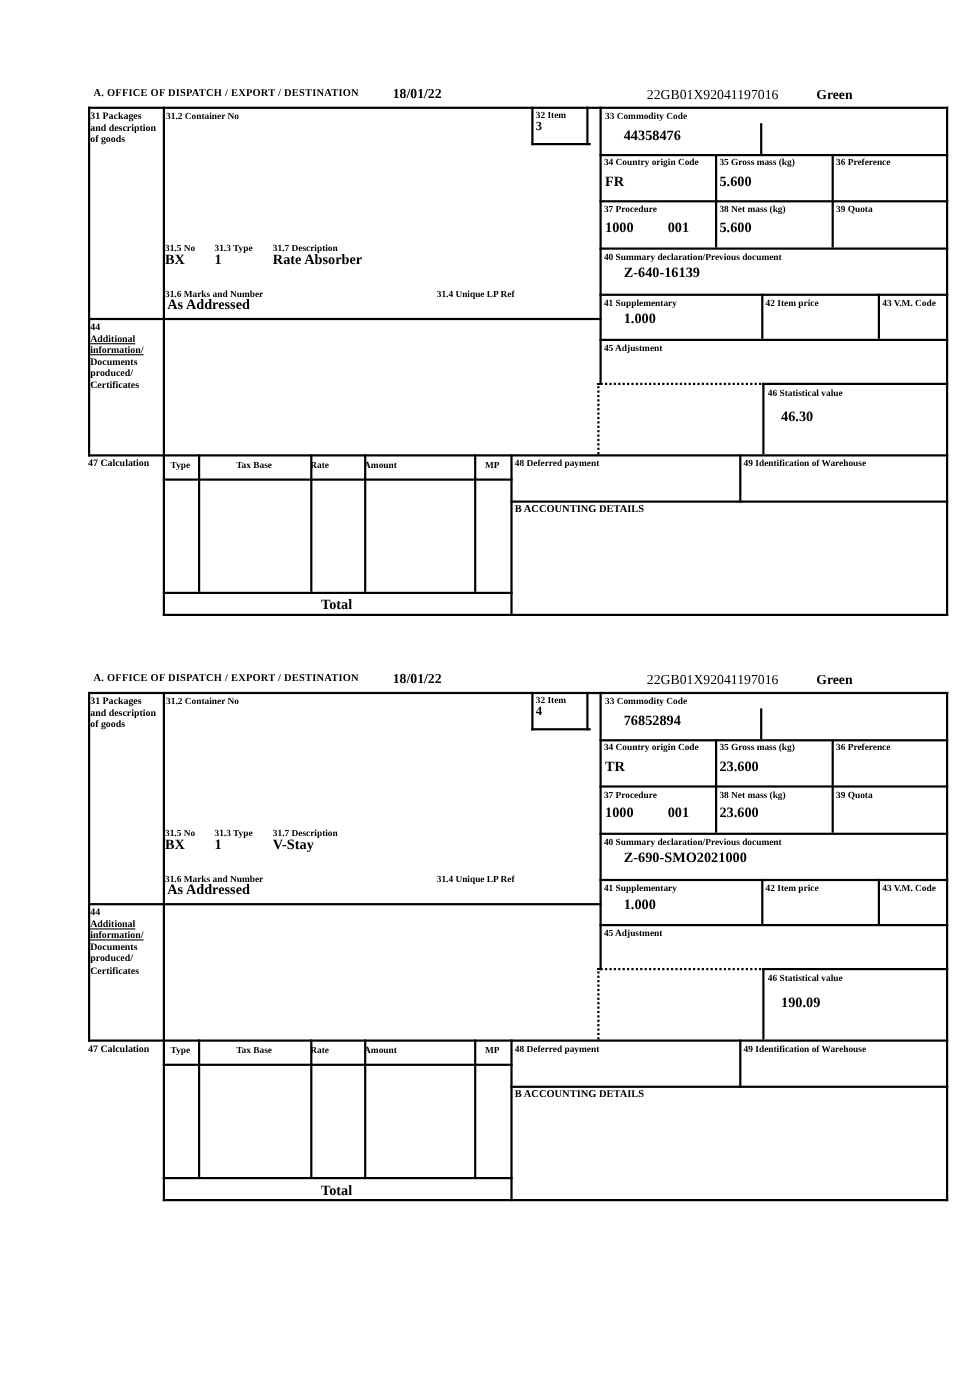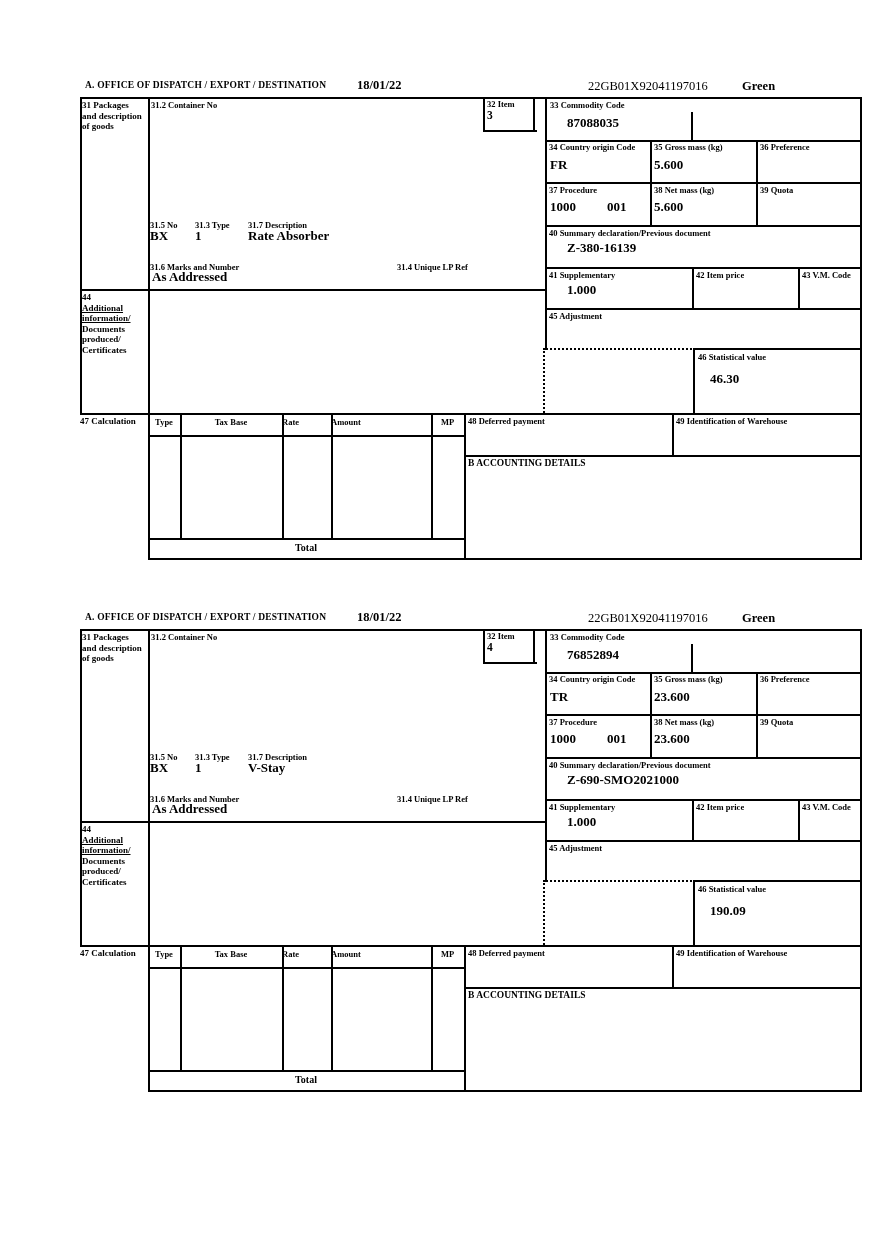--- a/index.html
+++ b/index.html
@@ -14,21 +14,21 @@
   .lblw{position:absolute;font-size:9px;font-weight:bold;line-height:10.5px;white-space:normal;}
   .val{position:absolute;font-size:13px;font-weight:bold;line-height:14px;white-space:nowrap;}
   .val-sm{position:absolute;font-size:11.5px;font-weight:bold;line-height:12px;white-space:nowrap;}
   .sec-title{position:absolute;left:5px;top:2px;font-size:9.5px;font-weight:bold;letter-spacing:.2px;white-space:nowrap;}
   .sec-date{position:absolute;left:277px;top:0;font-size:12.5px;font-weight:bold;white-space:nowrap;}
   .sec-mrn{position:absolute;left:508px;top:1px;font-size:12.5px;font-weight:normal;white-space:nowrap;}
   .sec-green{position:absolute;left:662px;top:1px;font-size:12.5px;font-weight:bold;white-space:nowrap;}
   .calc-h{position:absolute;top:339px;font-size:8.5px;font-weight:bold;}
   .ctr{text-align:center;}
   .rgt{}
-  .total{position:absolute;left:68px;top:464px;width:316px;text-align:center;font-size:10px;font-weight:bold;}
+  .total{position:absolute;left:68px;top:464px;width:316px;text-align:center;font-size:13px;font-weight:bold;}
   .u{text-decoration:underline;}
 </style>
 </head>
 <body>
 
 <div class="section" style="top:78px;">
   <div class="sec-title">A.  OFFICE OF DISPATCH / EXPORT / DESTINATION</div>
   <div class="sec-date">18/01/22</div>
   <div class="sec-mrn">22GB01X92041197016</div>
   <div class="sec-green">Green</div>
@@ -67,21 +67,21 @@
   <div class="vl" style="left:351px;top:335px;height:125px"></div>
   <div class="vl" style="left:384px;top:335px;height:147px"></div>
   <div class="vl" style="left:592px;top:335px;height:44px"></div>
   <div class="vl" style="left:780px;top:19px;height:463px"></div>
 
   <div class="lblw" style="left:2px;top:22px;width:60px">31 Packages and description of goods</div>
   <div class="lbl" style="left:71px;top:22px">31.2 Container No</div>
   <div class="lbl" style="left:407px;top:21px">32 Item</div>
   <div class="val-sm" style="left:407px;top:31px">3</div>
   <div class="lbl" style="left:470px;top:22px">33 Commodity Code</div>
-  <div class="val" style="left:487px;top:38px">87088035</div>
+  <div class="val" style="left:487px;top:38px">44358476</div>
   <div class="lbl" style="left:469px;top:64px">34 Country origin Code</div>
   <div class="val" style="left:470px;top:80px">FR</div>
   <div class="lbl" style="left:574px;top:64px">35 Gross mass (kg)</div>
   <div class="val" style="left:574px;top:80px">5.600</div>
   <div class="lbl" style="left:680px;top:64px">36 Preference</div>
   <div class="lbl" style="left:469px;top:107px">37 Procedure</div>
   <div class="val" style="left:470px;top:122px">1000</div>
   <div class="val" style="left:527px;top:122px">001</div>
   <div class="lbl" style="left:574px;top:107px">38 Net mass (kg)</div>
   <div class="val" style="left:574px;top:122px">5.600</div>
@@ -89,21 +89,21 @@
   <div class="lbl" style="left:70px;top:142px">31.5 No</div>
   <div class="lbl" style="left:115px;top:142px">31.3 Type</div>
   <div class="lbl" style="left:168px;top:142px">31.7 Description</div>
   <div class="val" style="left:70px;top:151px">BX</div>
   <div class="val" style="left:115px;top:151px">1</div>
   <div class="val" style="left:168px;top:151px">Rate Absorber</div>
   <div class="lbl" style="left:70px;top:184px">31.6 Marks and Number</div>
   <div class="lbl" style="left:317px;top:184px">31.4 Unique LP Ref</div>
   <div class="val" style="left:72px;top:192px">As Addressed</div>
   <div class="lbl" style="left:469px;top:150px">40 Summary declaration/Previous document</div>
-  <div class="val" style="left:487px;top:163px">Z-380-16139</div>
+  <div class="val" style="left:487px;top:163px">Z-640-16139</div>
   <div class="lbl" style="left:469px;top:192px">41 Supplementary</div>
   <div class="val" style="left:487px;top:205px">1.000</div>
   <div class="lbl" style="left:616px;top:192px">42 Item price</div>
   <div class="lbl" style="left:722px;top:192px">43 V.M. Code</div>
   <div class="lblw" style="left:2px;top:214px;width:62px">
     <span>44</span><br>
     <span class="u">Additional information/</span>
     <span>Documents produced/ Certificates</span>
   </div>
   <div class="lbl" style="left:469px;top:233px">45 Adjustment</div>

